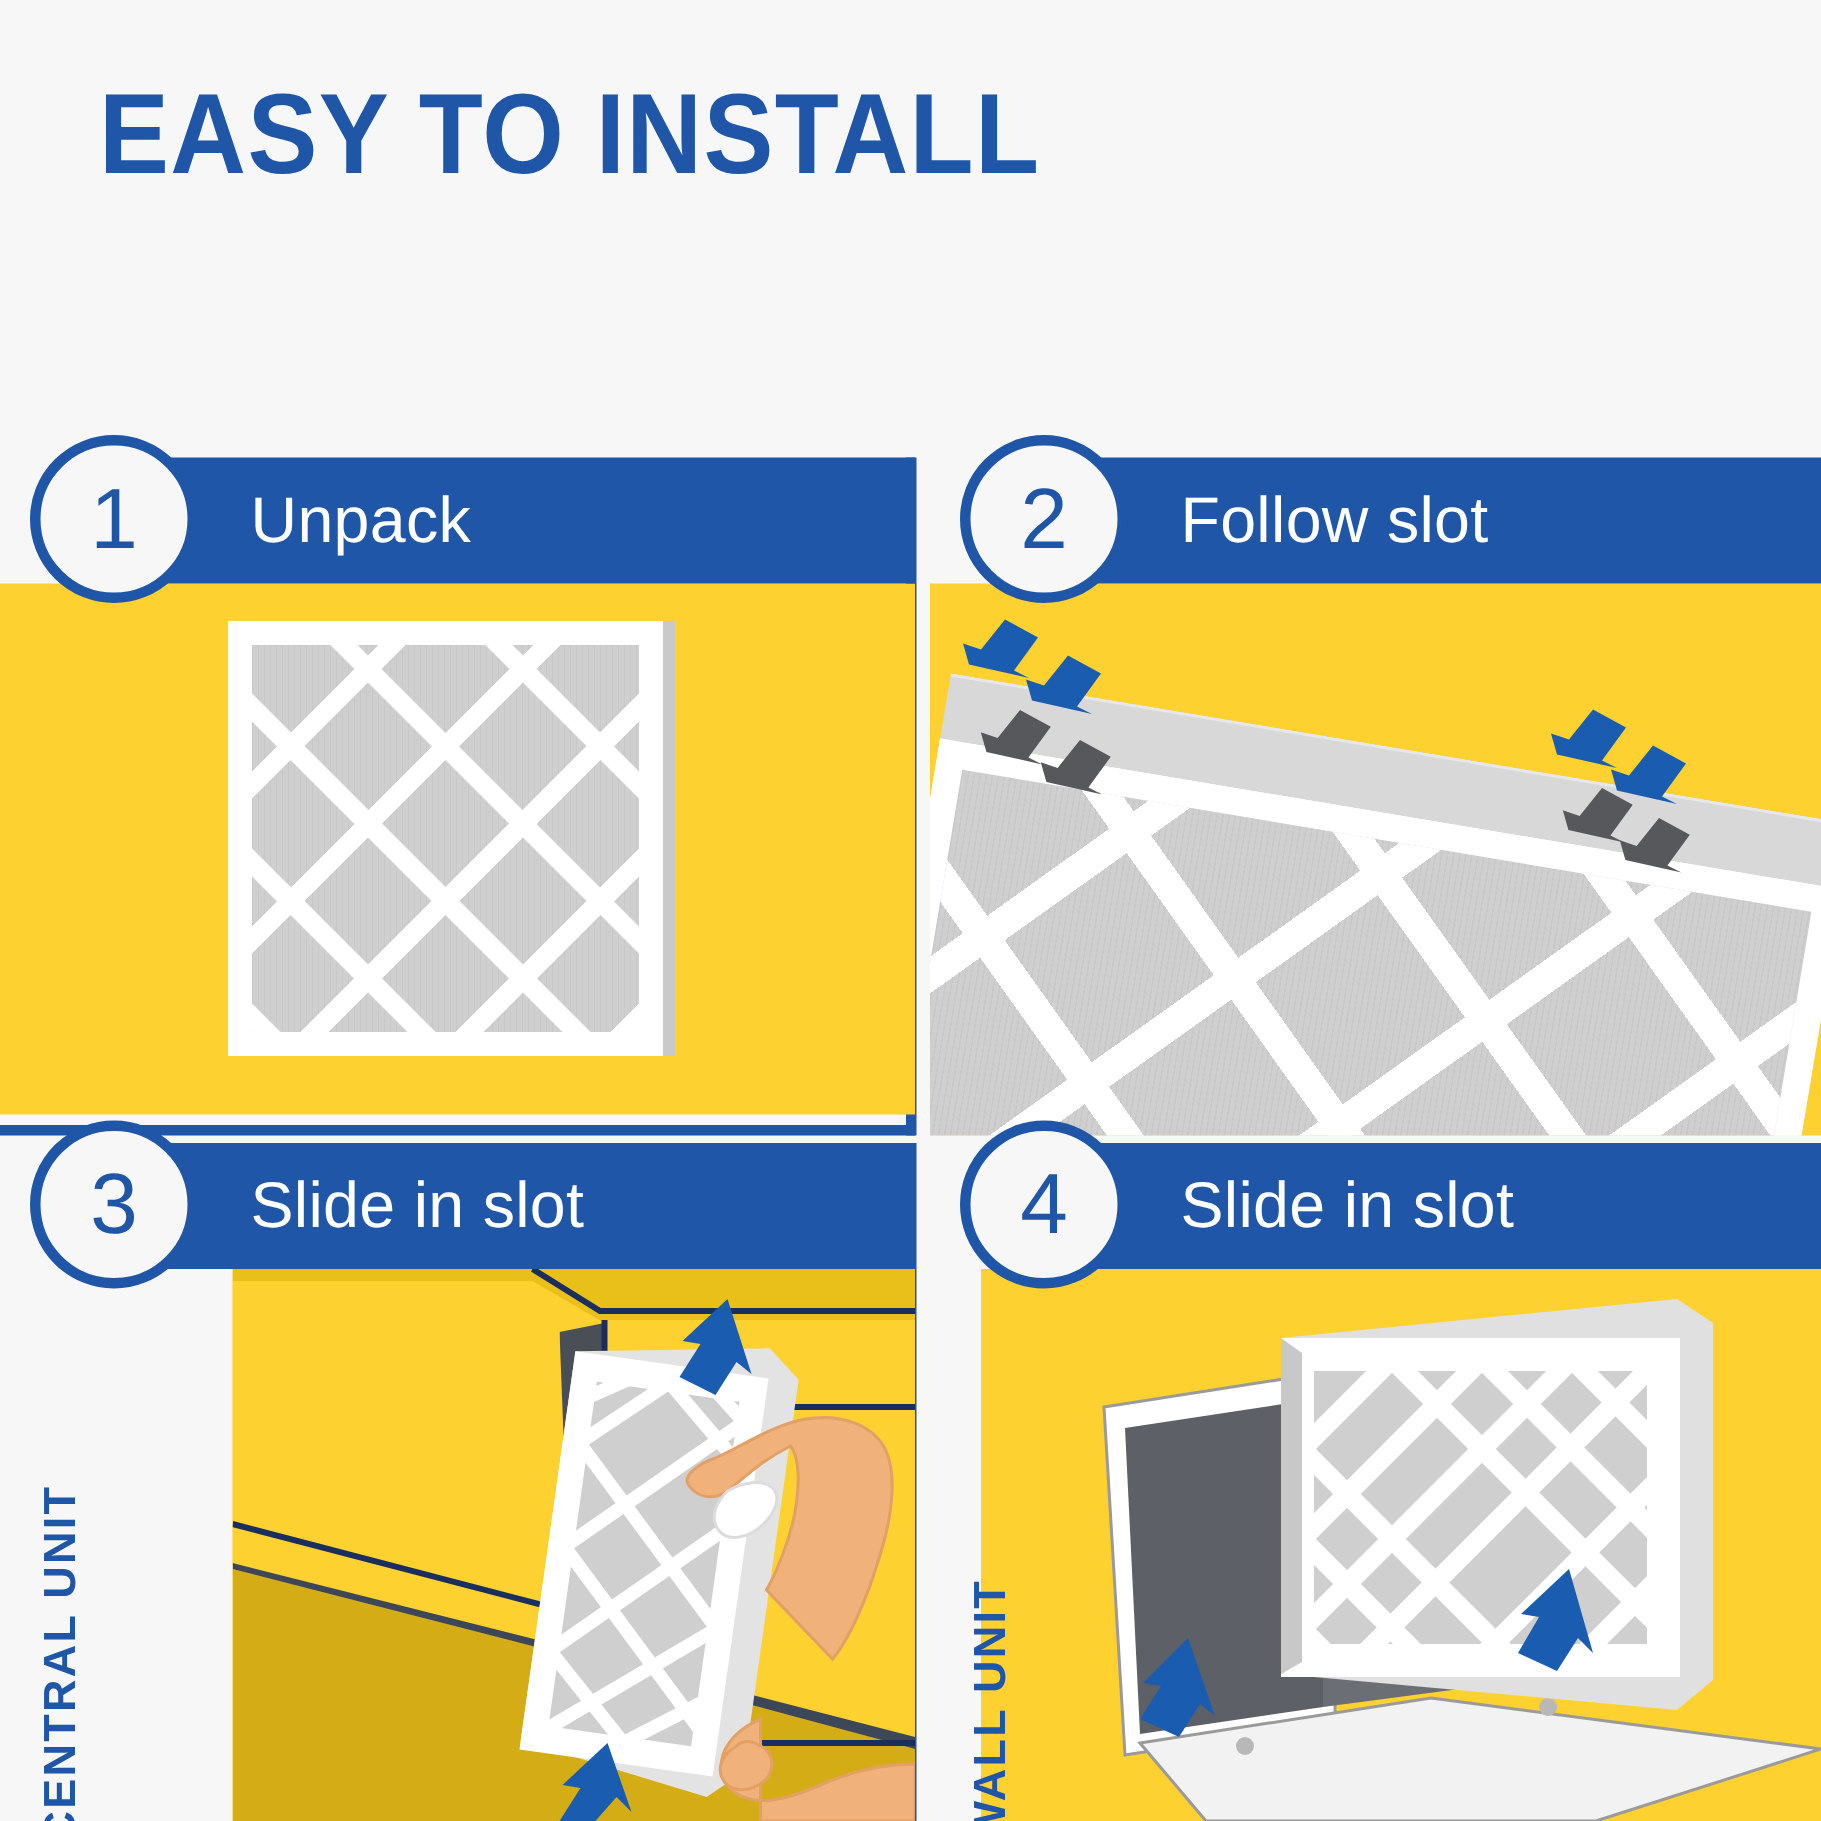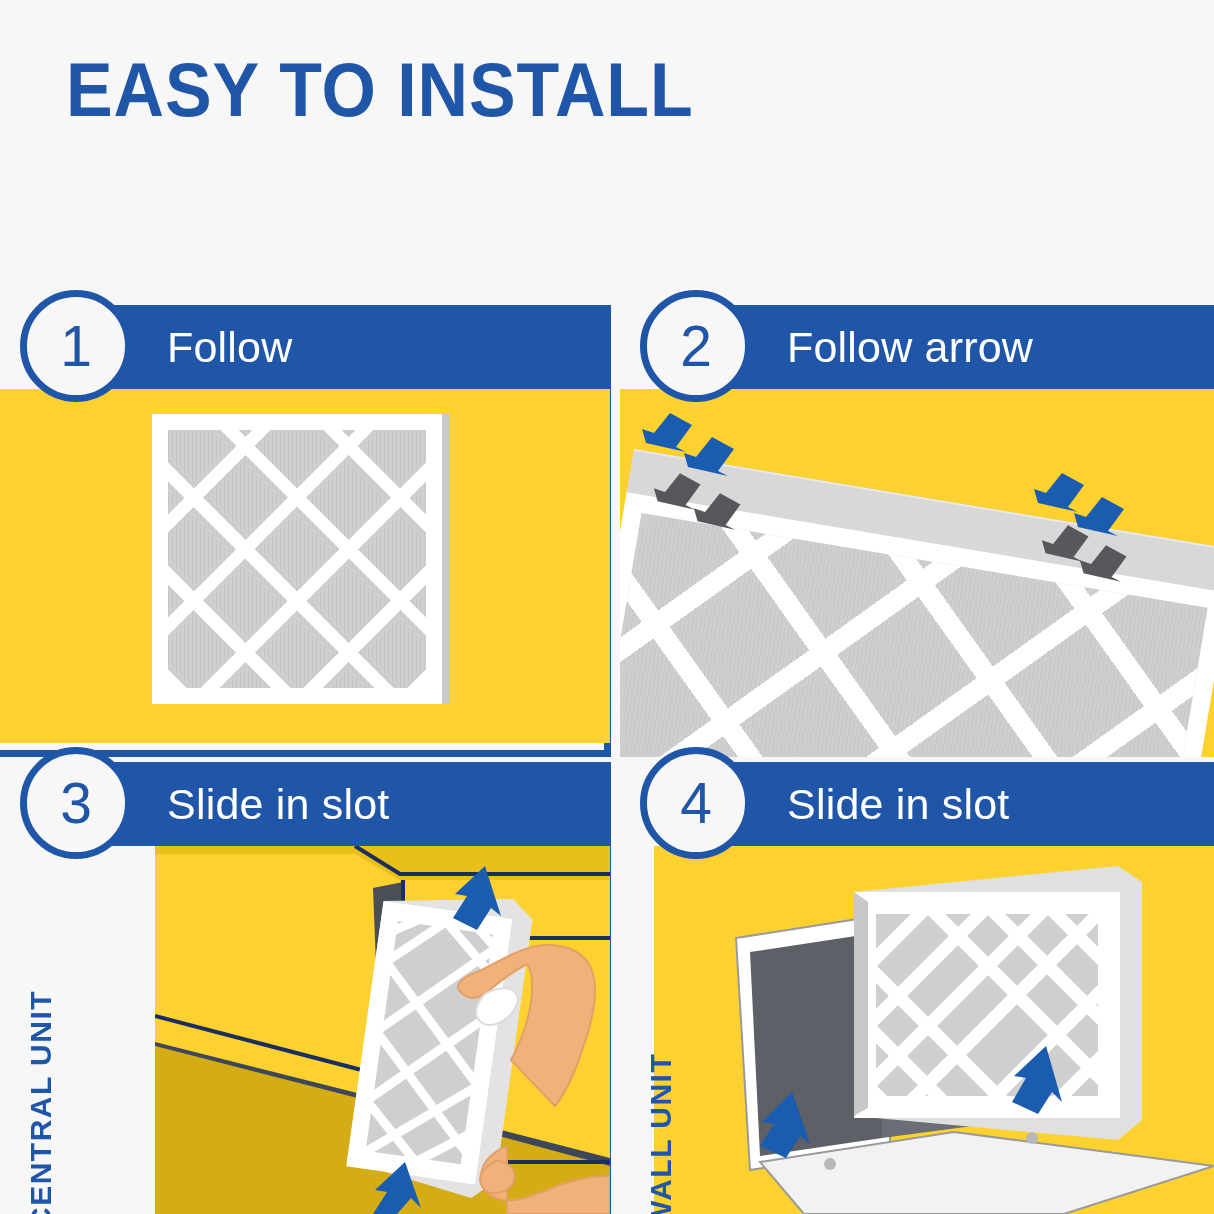--- a/index.html
+++ b/index.html
@@ -165,21 +165,21 @@
   <div class="divider div-b1"></div>
 
   <div class="panel p1">
     <div class="yellow">
 
       <div class="filter-flat" style="left:152px;top:25px;width:290px;height:290px;">
         <div class="mesh"></div>
       </div>
     </div>
     <div class="bar">
-      <span class="bar-label">Follow</span>
+      <span class="bar-label">Unpack</span>
     </div>
     <div class="badge">1</div>
   </div>
 
   <div class="panel p2">
     <div class="yellow">
 
       <div class="tilt-wrap">
         <div class="tilt-top"></div>
         <div class="tilt-top-lip"></div>
@@ -227,21 +227,21 @@
         </svg>
       </div>
       <div class="arrow" style="left:458px;top:152px;">
         <svg width="56" height="44" viewBox="0 0 60 46">
           <path d="M6 34 L2 20 L14 24 L30 4 L52 16 L36 38 L46 43 Z" fill="#57585c"></path>
         </svg>
       </div>
 
     </div>
     <div class="bar">
-      <span class="bar-label">Follow arrow</span>
+      <span class="bar-label">Follow slot</span>
     </div>
     <div class="badge">2</div>
   </div>
 
   <div class="panel p3">
     <div class="yellow" style="left:155px;">
       <svg class="scene" width="455" height="368" viewBox="0 0 455 368">
 
         <polygon points="0,0 200,0 245,26 455,26 455,0 0,0" fill="#f0c419"></polygon>
         <polygon points="0,0 455,0 455,36 248,36 200,8 0,8" fill="#e8c019"></polygon>

